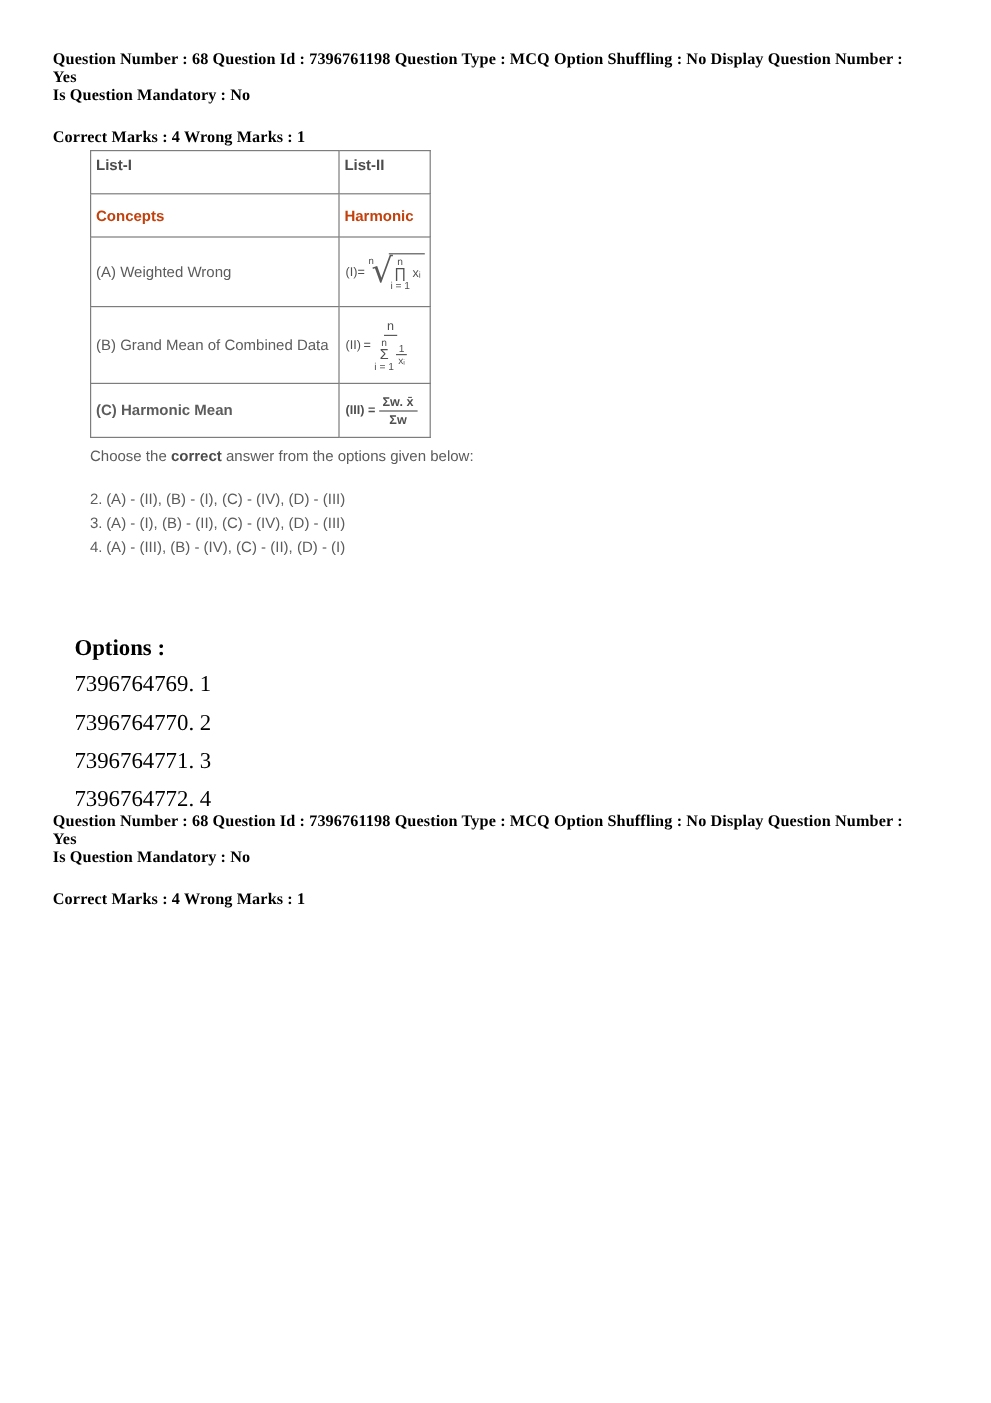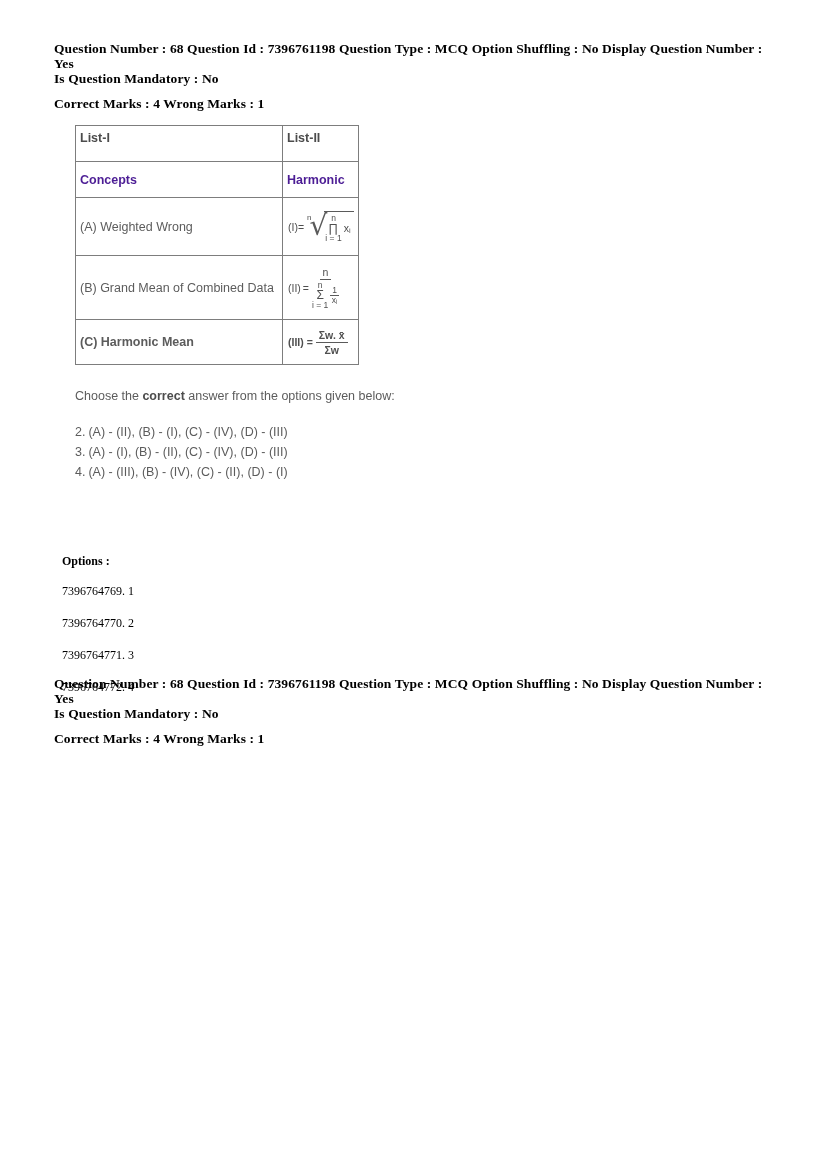--- a/index.html
+++ b/index.html
@@ -5,25 +5,25 @@
   * { margin:0; padding:0; box-sizing:border-box; }
   html,body { background:#ffffff; }
   body {
     width:826px; height:1169px; position:relative;
     font-family:"Liberation Serif","DejaVu Serif",serif;
     color:#000;
   }
 
   
   .meta-block {
-    position:absolute; left:54px; width:716px;
+    position:absolute; left:44px; width:716px;
     font-weight:bold; font-size:13.5px; line-height:15px;
     letter-spacing:0.1px;
   }
-  .meta-block .marks-line { margin-top:10px; }
+  .meta-block .marks-line { margin-top:20px; }
   #meta1 { top:41px; }
   #meta2 { top:676px; }
 
   
   .qcontent {
     position:absolute; left:75px; top:110px;
     font-family:"Liberation Sans","DejaVu Sans",sans-serif;
     color:#5c5c5c; font-size:12.5px;
   }
   .qcontent b, .qcontent .bold { font-weight:bold; color:#4c4c4c; }
@@ -34,21 +34,21 @@
     border-collapse:collapse; margin-top:15px;
     table-layout:fixed; width:283px;
   }
   table.match-table td {
     border:1px solid #7d7d7d; vertical-align:middle;
     padding:2px 4px; overflow:hidden;
   }
   td.c1 { width:207px; }
   td.c2 { width:76px; }
   tr.hdr1 td { height:36px; vertical-align:top; padding-top:5px; font-weight:bold; color:#4c4c4c; }
-  tr.hdr2 td { height:36px; font-weight:bold; color:#4c1d95; }
+  tr.hdr2 td { height:36px; font-weight:bold; color:#c2410c; }
   tr.rowA td { height:58px; }
   tr.rowB td { height:64px; }
   tr.rowC td { height:45px;font-weight:bold; }
   tr.rowD td { height:45px; }
   td.c1 { white-space:nowrap; padding-right:0; }
 
   
   .formula { display:flex; align-items:center; font-size:10.5px; color:#4f4f4f; padding-left:1px; }
   .flabel { white-space:nowrap; margin-right:2px; }
   .stack { display:inline-flex; flex-direction:column; align-items:center; line-height:9px; font-size:8.5px; }
@@ -57,28 +57,28 @@
   .frac .top { display:block; border-bottom:1px solid #5a5a5a; padding:0 3px 1px; text-align:center; }
   .frac .bot { display:block; padding-top:1px; text-align:center; }
   .frac .bot-row { display:flex; align-items:center; gap:2px; }
   .radical { display:inline-flex; align-items:flex-start; margin-left:1px; }
   .rad-idx { font-size:8px; position:relative; top:2px; margin-right:-2px; }
   .rad-sign { font-size:28px; line-height:30px; font-weight:400; color:#5a5a5a; font-family:"DejaVu Sans",sans-serif; }
   .rad-content { border-top:1px solid #5a5a5a; display:inline-flex; align-items:center; gap:2px; padding:2px 3px 0 1px; margin-left:-3px; }
   .inner-frac { display:inline-flex; flex-direction:column; align-items:center; font-size:8.5px; line-height:9px; }
   .inner-frac .top { border-bottom:1px solid #5a5a5a; padding:0 2px; }
 
-  .choose-line { margin-top:24px; height:15px; }
+  .choose-line { margin-top:8px; height:15px; }
 
   .answers { margin-top:18px; }
   .answer-row { line-height:20px; white-space:nowrap; }
   .answer-row .num { margin-right:3px; }
 
   
-  .options-block { position:absolute; left:62px; top:553px; font-size:12px; }
+  .options-block { position:absolute; left:62px; top:533px; font-size:19px; }
   .options-label { font-weight:bold; line-height:16px; }
   .option-id-row { line-height:20px; margin-top:12px; }
   .options-block .option-id-row:first-of-type { margin-top:3px; }
 </style>
 </head>
 <body>
 
 <div id="meta1" class="meta-block">
   <div>Question Number : 68 Question Id : 7396761198 Question Type : MCQ Option Shuffling : No Display Question Number : Yes</div>
   <div>Is Question Mandatory : No</div>

